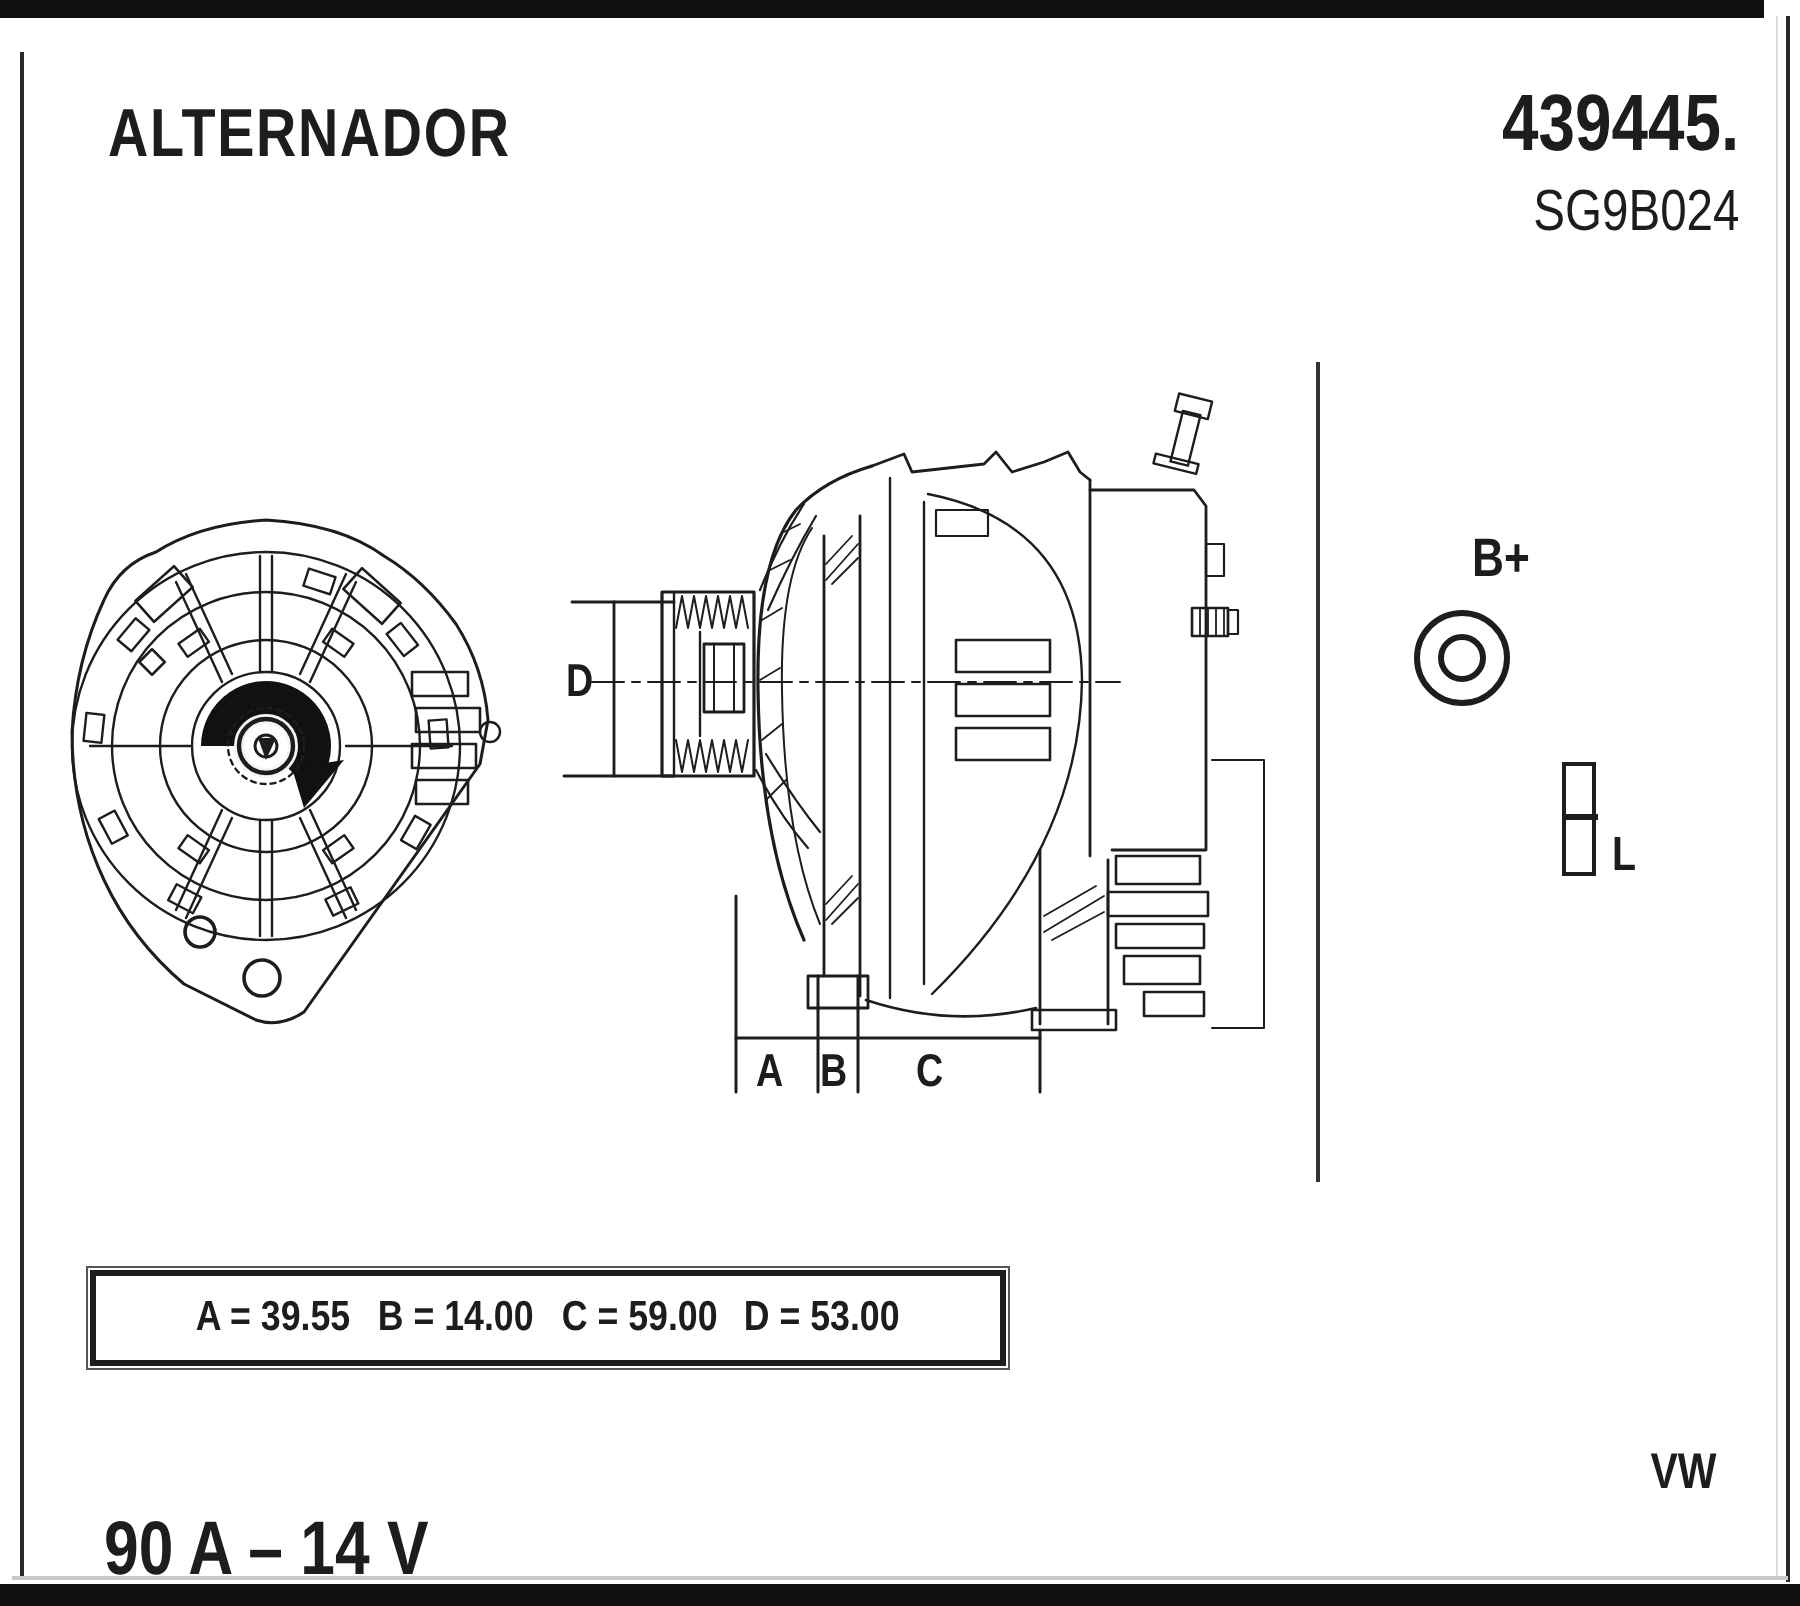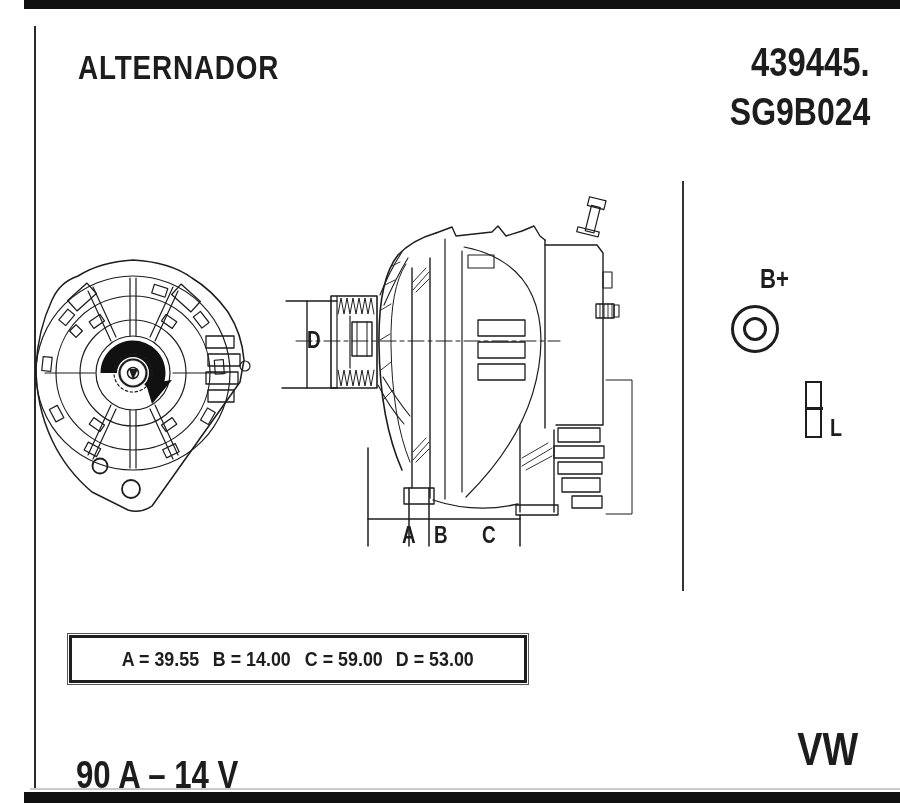--- a/index.html
+++ b/index.html
@@ -2,35 +2,35 @@
 <html><head>
 <meta charset="utf-8">
 <style>
   html,body{margin:0;padding:0;}
   body{
     width:900px;height:803px;position:relative;overflow:hidden;
     background:#ffffff;
     font-family:"Liberation Sans","DejaVu Sans",sans-serif;
     color:#1d1d1d;
   }
-  .abs{position:absolute;margin-left:24px;}
+  .abs{position:absolute;}
   .cond{display:inline-block;transform:scaleX(0.82);transform-origin:0 50%;white-space:nowrap;}
   .cond-r{display:inline-block;transform:scaleX(0.82);transform-origin:100% 50%;white-space:nowrap;}
 
   
   #top-bar{left:0;top:0;width:882px;height:9px;background:#101010;}
   #left-rule{left:10px;top:26px;width:2px;height:764px;background:#2a2a2a;}
   #right-rule{left:893px;top:8px;width:2px;height:783px;background:#2a2a2a;}
   #right-rule-faint{left:888px;top:8px;width:1px;height:782px;background:#dcdcdc;}
   #bottom-faint{left:6px;top:788px;width:888px;height:2px;background:#c9c9c9;}
   #bottom-bar{left:0;top:792px;width:900px;height:11px;background:#101010;}
 
   #page-title{left:54px;top:48px;font-size:34px;font-weight:bold;letter-spacing:1px;}
   #part-number{right:30px;top:40px;font-size:40px;font-weight:bold;text-align:right;}
-  #part-code{right:30px;top:90px;font-size:39px;font-weight:bold;text-align:left;}
+  #part-code{right:30px;top:90px;font-size:29px;font-weight:normal;text-align:left;}
 
   #divider-line{left:658px;top:181px;width:2px;height:410px;background:#333;}
 
   
   #bplus-label{left:736px;top:264px;font-size:27px;font-weight:bold;}
   #bplus-outer{left:707px;top:305px;width:42px;height:42px;border:3px solid #1d1d1d;border-radius:50%;}
   #bplus-inner{left:719px;top:317px;width:18px;height:18px;border:3px solid #1d1d1d;border-radius:50%;}
   #l-symbol{left:781px;top:381px;width:13px;height:53px;border:2.5px solid #1d1d1d;}
   #l-symbol-mid{left:781px;top:407px;width:18px;height:3px;background:#1d1d1d;}
   #l-label{left:806px;top:414px;font-size:24px;font-weight:bold;}
@@ -45,21 +45,21 @@
   
   #dims-box{
     left:45px;top:635px;width:452px;height:42px;
     border:3px solid #1d1d1d;outline:1px solid #555;outline-offset:1px;
     display:flex;align-items:center;justify-content:center;
     font-size:21px;font-weight:bold;
   }
   #dims-box span{display:inline-block;transform:scaleX(0.85);white-space:nowrap;}
 
   #footer-rating{left:52px;top:754px;font-size:38px;font-weight:bold;}
-  #footer-brand{right:42px;top:722px;font-size:46px;font-weight:bold;text-align:right;}
+  #footer-brand{right:42px;top:722px;font-size:25px;font-weight:bold;text-align:right;}
 
   svg{position:absolute;left:0;top:0;}
 </style>
 </head>
 <body>
 
 <div class="abs" id="top-bar"></div>
 <div class="abs" id="left-rule"></div>
 <div class="abs" id="right-rule"></div>
 <div class="abs" id="right-rule-faint"></div>

